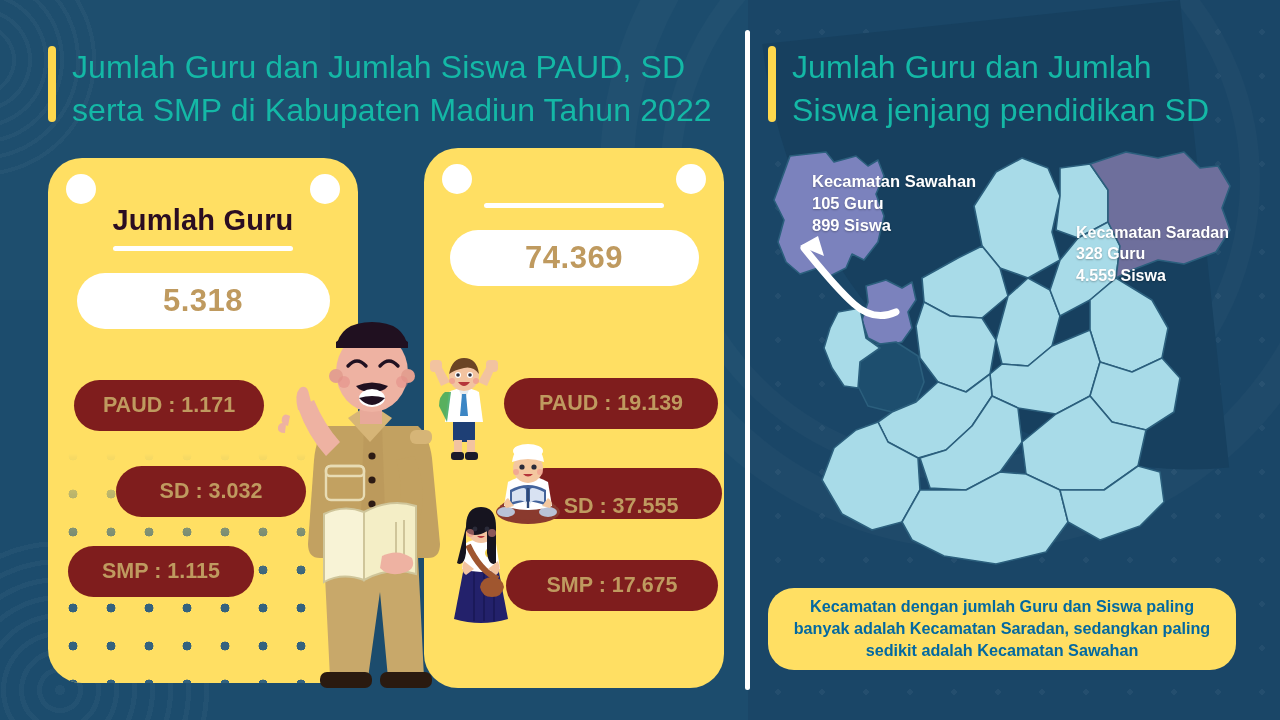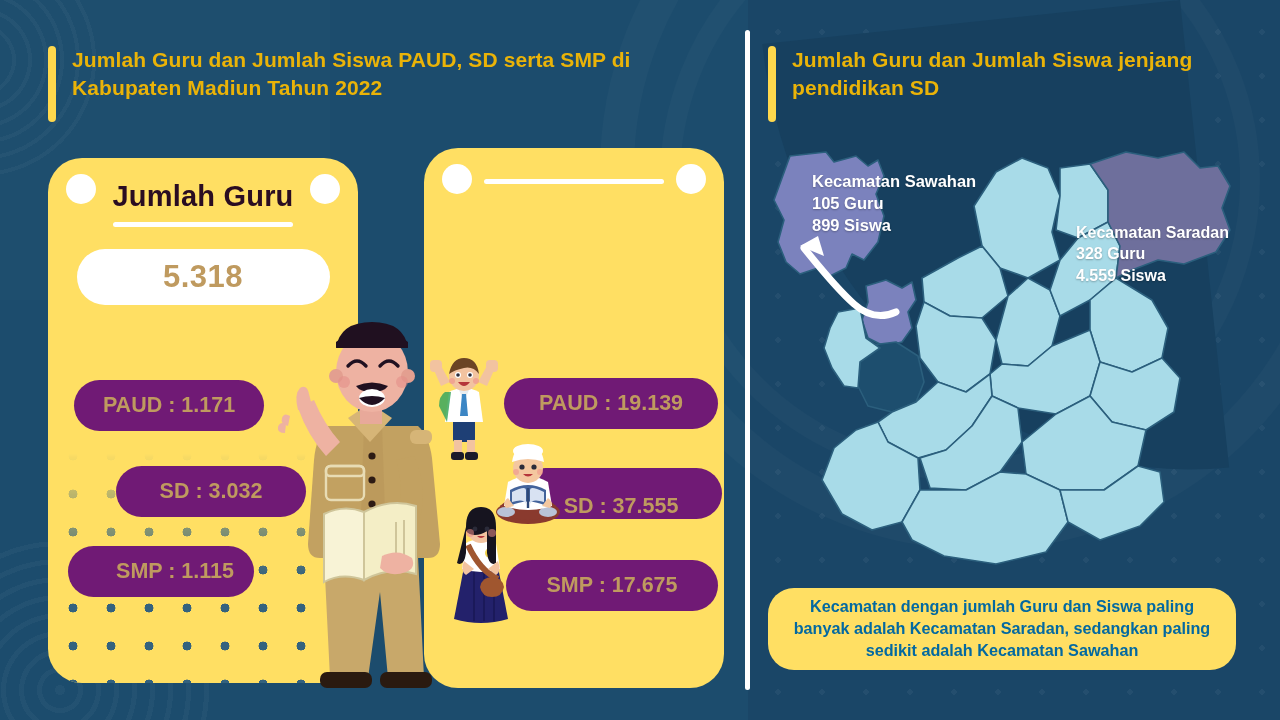--- a/index.html
+++ b/index.html
@@ -65,21 +65,21 @@
     position:absolute; left:745px; top:30px; width:5px; height:660px;
     background:#ffffff; border-radius:3px; z-index:6;
   }
 
   
   .title-block { position:absolute; z-index:7; display:flex; gap:16px; }
   .title-bar {
     width:8px; border-radius:4px; background:#ffd84d; flex:none;
   }
   .title-text {
-    color:#eab308; font-size:21px; font-weight:bold;
+    color:#14b8a6; font-size:32px; font-weight:normal;
     line-height:1.33; letter-spacing:.1px;
   }
   #title-left  { left:48px;  top:46px; width:680px; }
   #title-left .title-bar { height:76px; }
   #title-right { left:768px; top:46px; width:470px; }
   #title-right .title-bar { height:76px; }
 
   
   .card {
     position:absolute; background:#ffdf63; border-radius:34px; z-index:4;
@@ -97,51 +97,51 @@
     mask-image:linear-gradient(to top, rgba(0,0,0,1) 0%, rgba(0,0,0,1) 42%, rgba(0,0,0,0) 92%);
     opacity:.95;
   }
   .punch {
     position:absolute; width:30px; height:30px; border-radius:50%;
     background:#ffffff; top:16px;
   }
   .punch.l { left:18px; }
   .punch.r { right:18px; }
   .card-head {
-    position:relative; z-index:3; text-align:center; padding-top:22px;
+    position:relative; z-index:3; text-align:center; padding-top:46px;
   }
   .card-head h2 {
     color:#2a0d22; font-size:29px; font-weight:bold; letter-spacing:.2px;
   }
   .head-rule {
     width:180px; height:5px; background:#ffffff; border-radius:3px;
     margin:9px auto 0;
   }
   .big-pill {
     position:relative; z-index:3;
     margin:22px auto 0; width:253px; height:56px;
     background:#ffffff; border-radius:28px;
     display:flex; align-items:center; justify-content:center;
   }
   #card-siswa .big-pill { width:249px; }
   .big-pill span {
     color:#bf9a5f; font-size:31px; font-weight:bold; letter-spacing:.5px;
   }
   .row-pill {
-    position:absolute; z-index:5; height:51px; background:#701a75;
+    position:absolute; z-index:5; height:51px; background:#7f1d1d;
     border-radius:26px; display:flex; align-items:center; justify-content:center;
     padding:0 20px;
   }
   .row-pill span {
     color:#bf9a5f; font-size:21.5px; font-weight:bold; white-space:nowrap;
   }
   
   #g-paud { left:26px;  top:222px; width:190px; }
   #g-sd   { left:68px;  top:308px; width:190px; }
-  #g-smp  { left:20px;  top:388px; width:186px;justify-content:flex-end; }
+  #g-smp  { left:20px;  top:388px; width:186px; }
   
   #s-paud { left:80px;  top:230px; width:214px; }
   #s-sd   { left:96px;  top:320px; width:202px;align-items:flex-end; }
   #s-smp  { left:82px;  top:412px; width:212px; }
 
   
   .illus { position:absolute; z-index:5; }
   #teacher { left:268px; top:306px; width:200px; height:414px; }
   #kid-sd  { left:429px; top:356px; width:70px;  height:106px; }
   #kid-ngaji{ left:492px; top:442px; width:72px;  height:84px; }
@@ -215,20 +215,23 @@
     <span>SMP : 1.115</span>
   </div>
 </div>
 
 <div class="card" id="card-siswa">
   <div class="card-dots" style="opacity:.0"></div>
   <div class="punch l"></div>
   <div class="punch r"></div>
   <div class="card-head">
     <div class="head-rule"></div>
+  </div>
+  <div class="big-pill">
+    <span>74.369</span>
   </div>
   <div class="row-pill" id="s-paud">
     <span>PAUD : 19.139</span>
   </div>
   <div class="row-pill" id="s-sd">
     <span>SD : 37.555</span>
   </div>
   <div class="row-pill" id="s-smp">
     <span>SMP : 17.675</span>
   </div>

